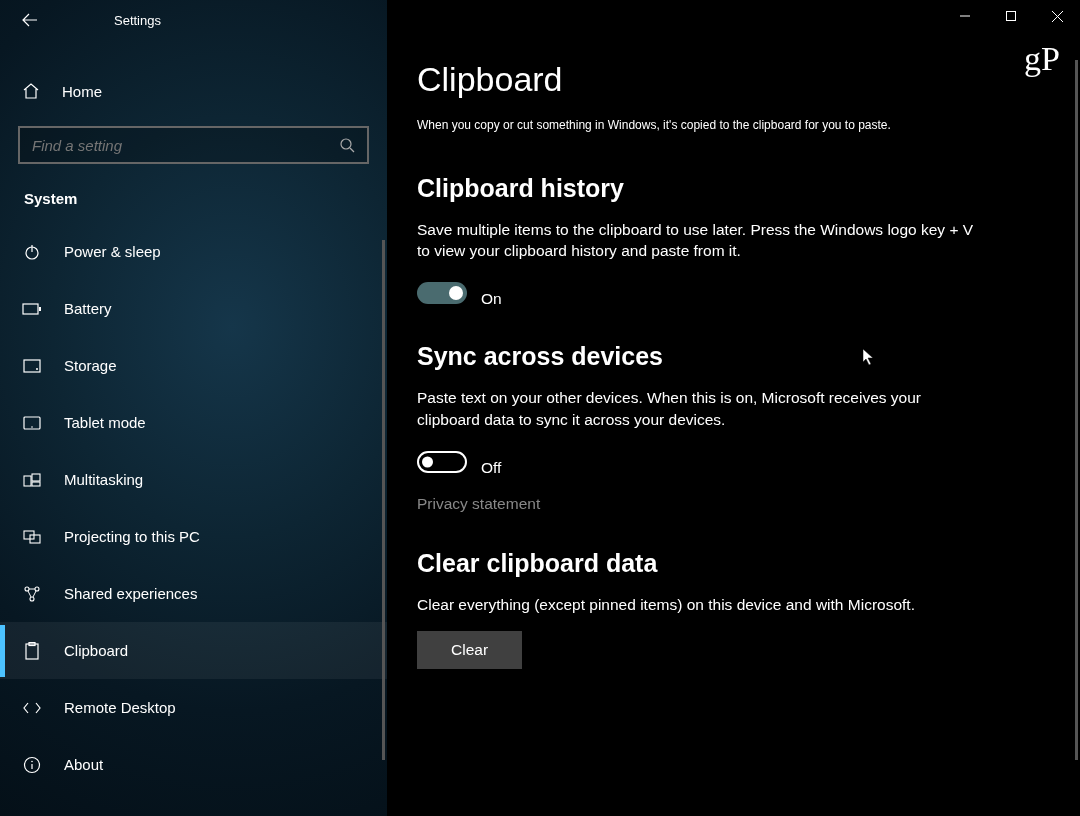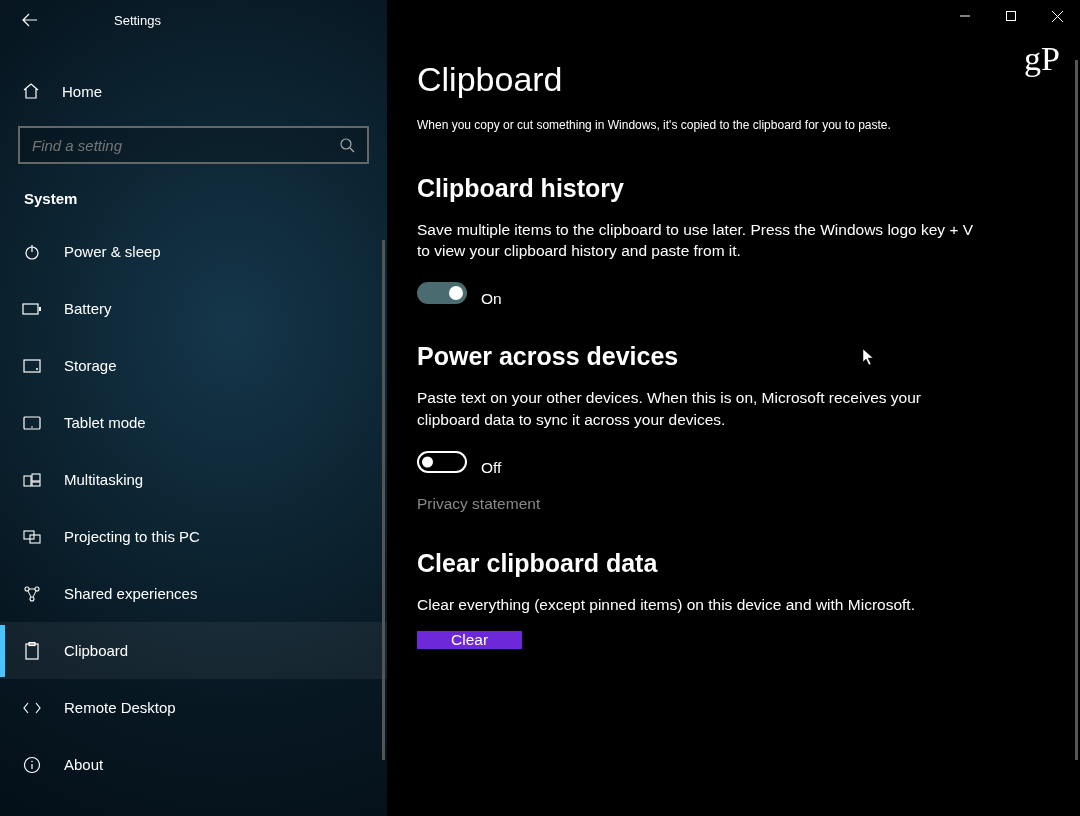--- a/index.html
+++ b/index.html
@@ -185,24 +185,24 @@
 .toggle.off .toggle-knob { left: 3px; background: #fff; width: 11px; height: 11px; }
 .toggle-label { font-size: 15.5px; margin-top: 12px; }
 .link {
   color: #888;
   font-size: 15.5px;
   display: inline-block;
   margin-bottom: 36px;
   cursor: pointer;
 }
 .clear-btn {
-  background: #6d28d9;
+  background: #404040;
   color: #fff;
   border: none;
-  padding: 0 34px;
+  padding: 10px 34px;
   font-size: 15.5px;
   font-family: inherit;
   cursor: pointer;
 }
 .cursor {
   position: absolute;
   left: 475px; top: 348px;
   width: 12px; height: 18px;
 }
 .main-scroll {
@@ -374,21 +374,21 @@
 
     <h2 class="section-title">Clipboard history</h2>
     <p class="section-desc">Save multiple items to the clipboard to use later. Press the Windows logo key + V to view your clipboard history and paste from it.</p>
     <div class="toggle-row">
       <div class="toggle on">
           <div class="toggle-knob"></div>
         </div>
       <span class="toggle-label">On</span>
     </div>
 
-    <h2 class="section-title">Power across devices</h2>
+    <h2 class="section-title">Sync across devices</h2>
     <p class="section-desc">Paste text on your other devices. When this is on, Microsoft receives your clipboard data to sync it across your devices.</p>
     <div class="toggle-row" style="margin-bottom:18px">
       <div class="toggle off">
           <div class="toggle-knob"></div>
         </div>
       <span class="toggle-label">Off</span>
     </div>
     <a class="link">Privacy statement</a>
 
     <h2 class="section-title">Clear clipboard data</h2>

